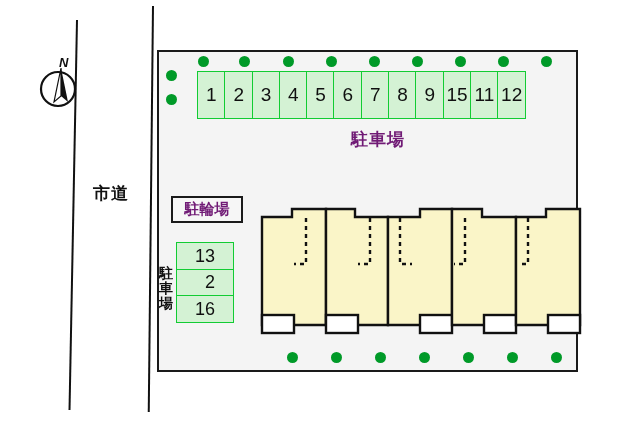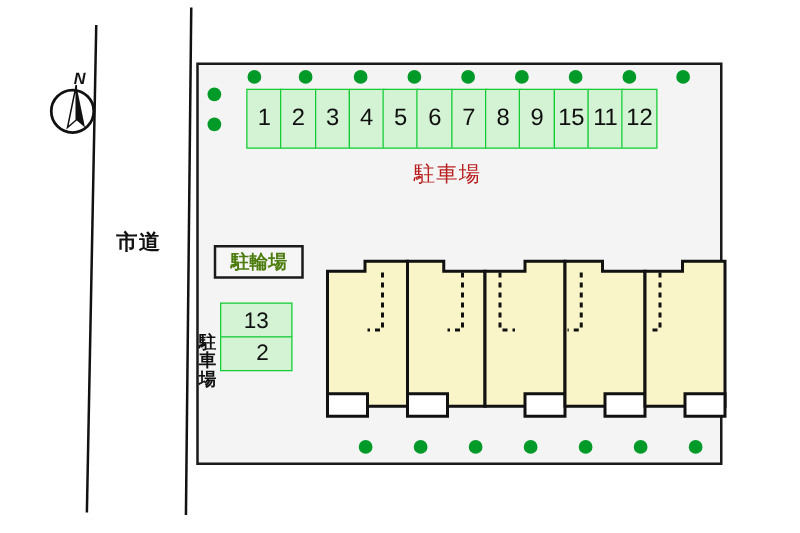--- a/index.html
+++ b/index.html
@@ -109,45 +109,45 @@
     justify-content: center;
     font-size: 19px;
     color: #101010;
     font-family: "Liberation Sans", sans-serif;
   }
   .stall:first-child { margin-left: 0; }
   .stall.w-top { width: 28.8px; }
 
   .label-parking-main {
     position: absolute;
-    left: 172px;
+    left: 192px;
     top: 76px;
     font-size: 17px;
-    font-weight: 400;
+    font-weight: 700;
     letter-spacing: 1px;
-    color: #b91c1c;
+    color: #701a75;
     white-space: nowrap;
   }
 
   
   .bike-box {
     position: absolute;
     left: 12px;
     top: 144px;
     width: 72px;
     height: 27px;
     border: 2px solid #1a1a1a;
     background: #f6f6f6;
     box-sizing: border-box;
     display: flex;
     align-items: center;
     justify-content: center;
     font-size: 15px;
     font-weight: 700;
-    color: #4d7c0f;
+    color: #701a75;
     letter-spacing: 0px;
   }
 
   
   .stall-col {
     position: absolute;
     left: 17px;
     top: 190px;
     width: 58px;
   }
@@ -250,20 +250,21 @@
 
     <div class="label-parking-side">
       <div>駐</div>
       <div>車</div>
       <div>場</div>
     </div>
 
     <div class="stall-col">
       <div class="stall-v">13</div>
       <div class="stall-v">2</div>
+      <div class="stall-v">16</div>
     </div>
 
     <div class="building">
       <svg width="322" height="132" viewBox="0 0 322 132">
 
         <g>
           <path d="M2,10 L32,10 L32,2 L66,2 L66,118 L2,118 Z" fill="#faf5c8" stroke="#111111" stroke-width="2.4" stroke-linejoin="miter"></path>
           <path d="M46,11 L46,57 L34,57" fill="none" stroke="#111111" stroke-width="2.4" stroke-dasharray="4,4"></path>
           <rect x="2" y="108" width="32" height="18" fill="#ffffff" stroke="#111111" stroke-width="2.4"></rect>
         </g>

